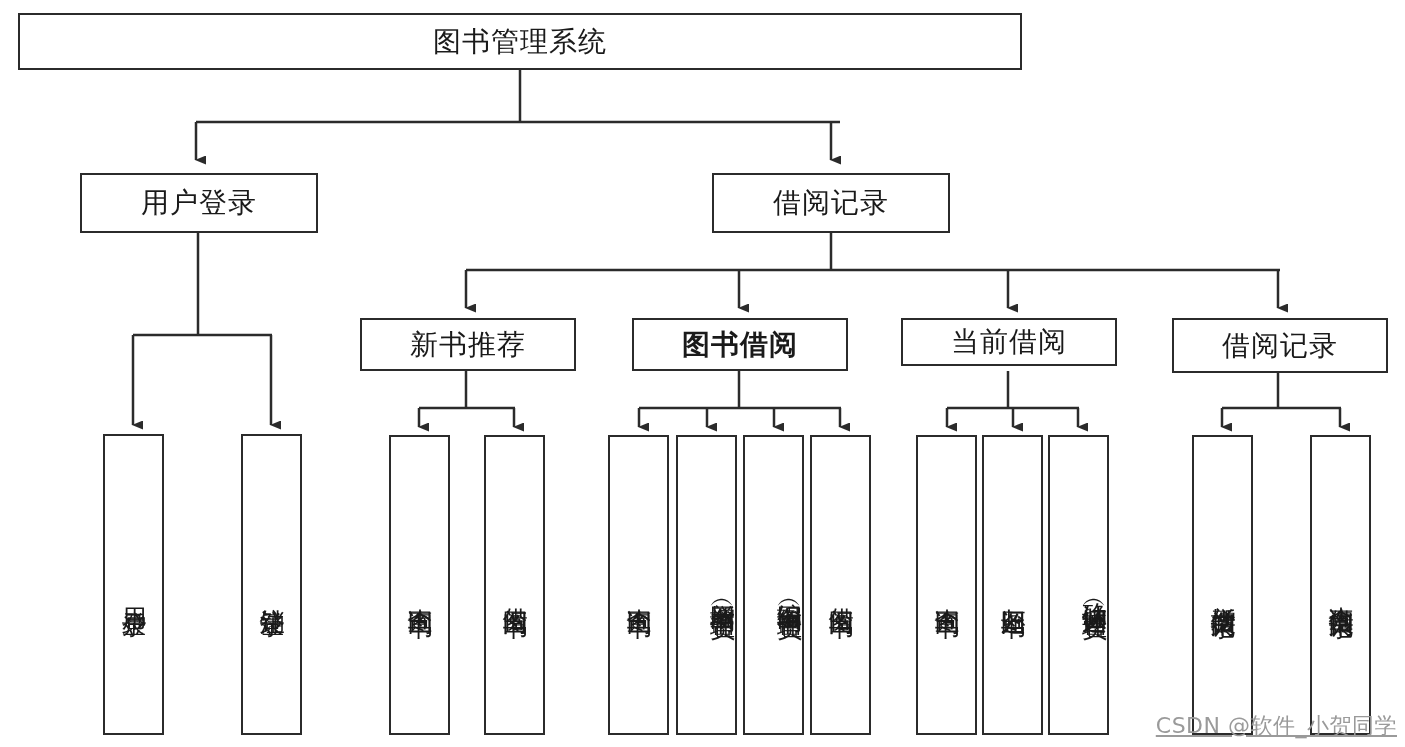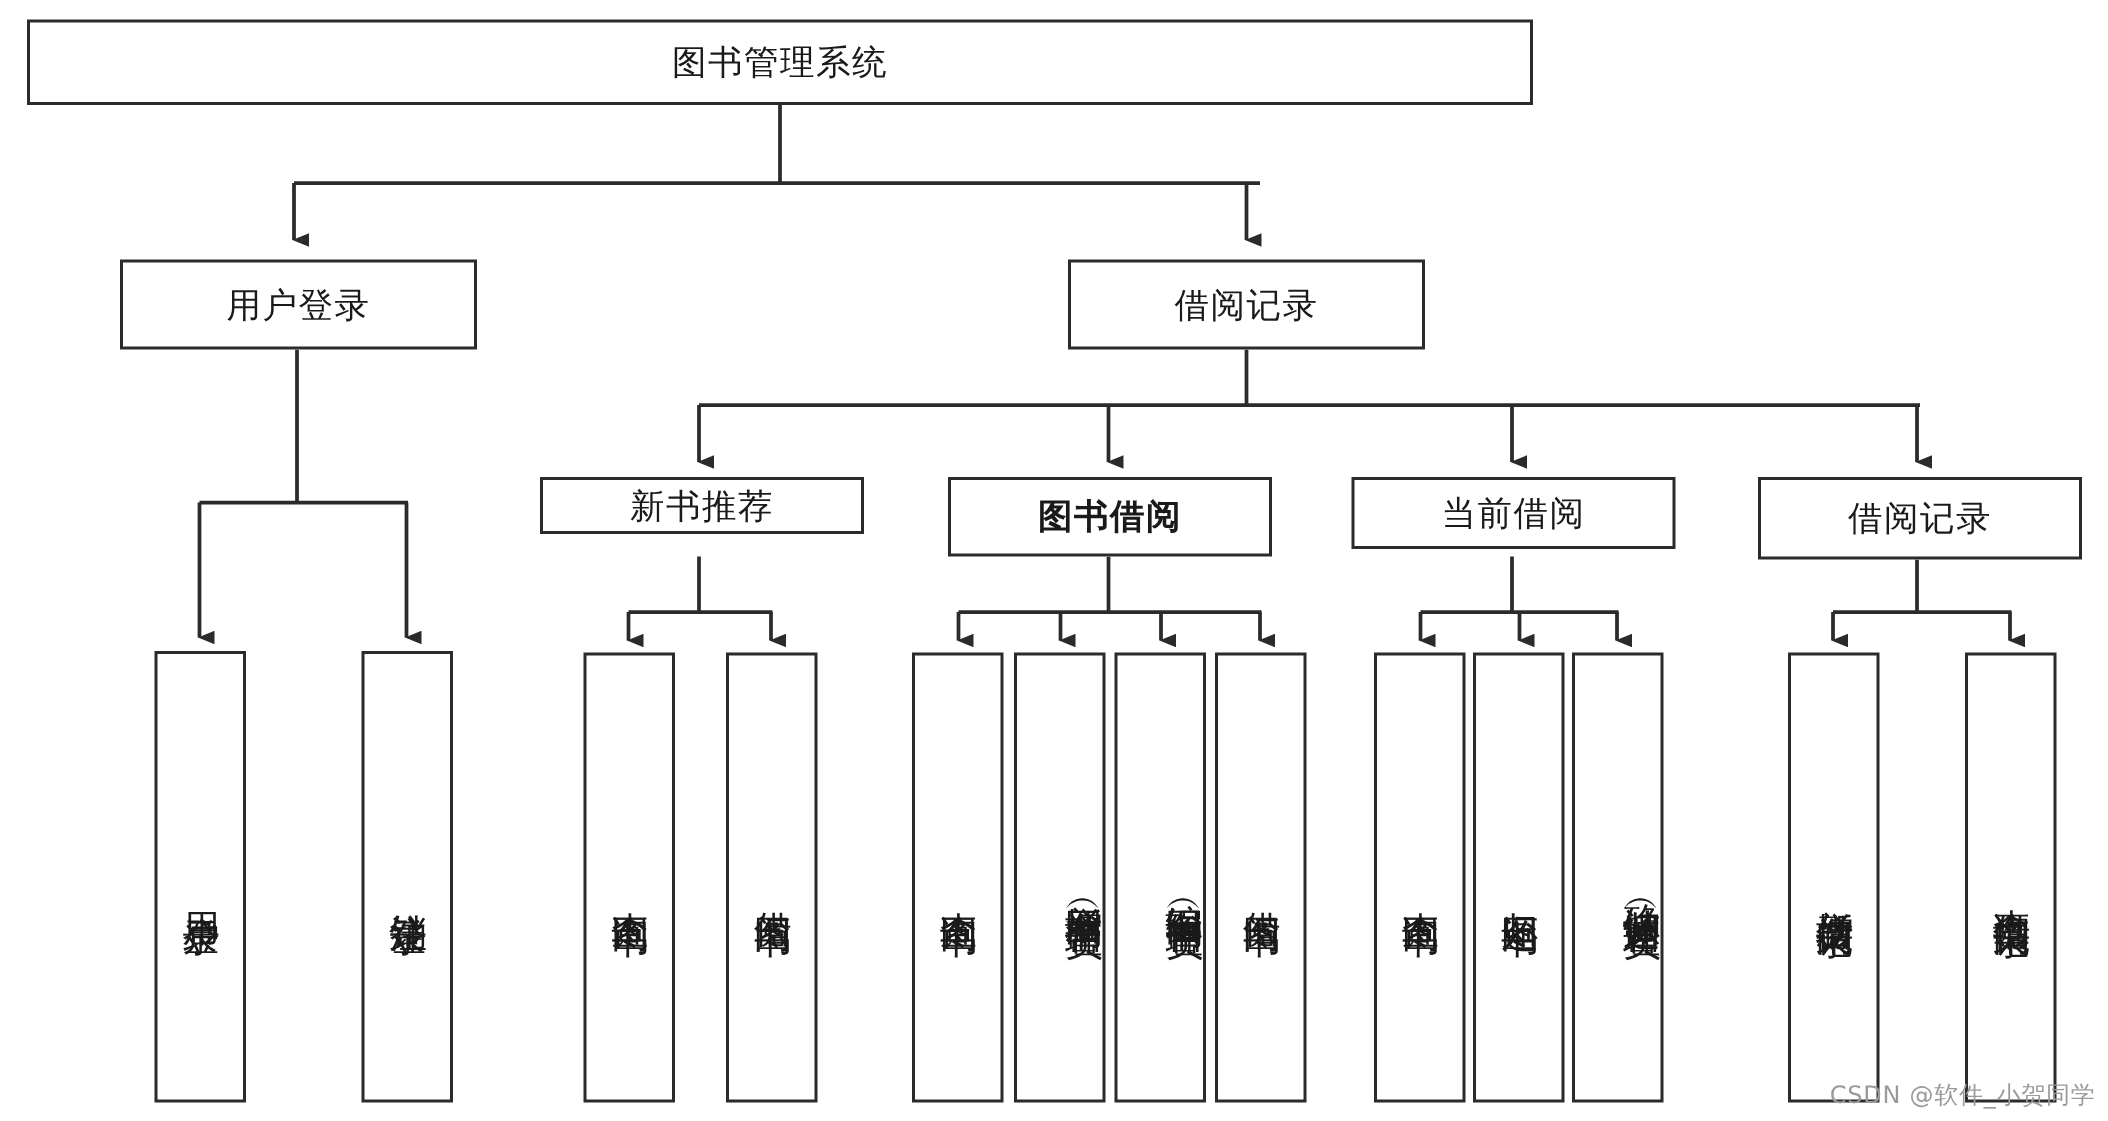--- a/index.html
+++ b/index.html
@@ -29,21 +29,21 @@
     position: absolute;
     box-sizing: border-box;
     border: 2.5px solid #2b2b2b;
     background: #ffffff;
     display: flex;
     align-items: center;
     justify-content: center;
     color: #1a1a1a;
   }
   .node.horiz {
-    font-size: 23px;
+    font-size: 28px;
     letter-spacing: 1px;
   }
   .node.vert {
     writing-mode: vertical-rl;
     text-orientation: upright;
     font-size: 25px;
     letter-spacing: 2px;
     align-items: flex-start;
     justify-content: center;
     padding-top: 14px;
@@ -56,24 +56,25 @@
     align-items: center;
   }
   .node-label {
     display: block;
     white-space: pre-line;
   }
   #watermark {
     position: absolute;
     right: 8px;
     bottom: 6px;
-    font-size: 16px;
+    font-size: 22px;
     color: #9a9a9a;
     letter-spacing: 0.5px;
     white-space: nowrap;
+    text-decoration: underline;
   }
 </style>
 </head>
 <body>
 
 <div id="canvas">
 
   <svg class="edges" viewBox="0 0 1405 747">
     <defs>
       <marker id="arrow" markerWidth="9" markerHeight="11" refX="4.5" refY="10" orient="auto" markerUnits="userSpaceOnUse">
@@ -128,21 +129,21 @@
     <span class="node-label">图书管理系统</span>
   </div>
 
   <div class="node horiz" style="left:80px; top:173px; width:238px; height:60px;">
     <span class="node-label">用户登录</span>
   </div>
   <div class="node horiz" style="left:712px; top:173px; width:238px; height:60px;">
     <span class="node-label">借阅记录</span>
   </div>
 
-  <div class="node horiz" style="left:360px; top:318px; width:216px; height:38px;">
+  <div class="node horiz" style="left:360px; top:318px; width:216px; height:53px;">
     <span class="node-label">新书推荐</span>
   </div>
   <div class="node horiz" style="left:632px; top:318px; width:216px; height:53px;font-weight:bold;">
     <span class="node-label">图书借阅</span>
   </div>
   <div class="node horiz" style="left:901px; top:318px; width:216px; height:48px;">
     <span class="node-label">当前借阅</span>
   </div>
   <div class="node horiz" style="left:1172px; top:318px; width:216px; height:55px;">
     <span class="node-label">借阅记录</span>

